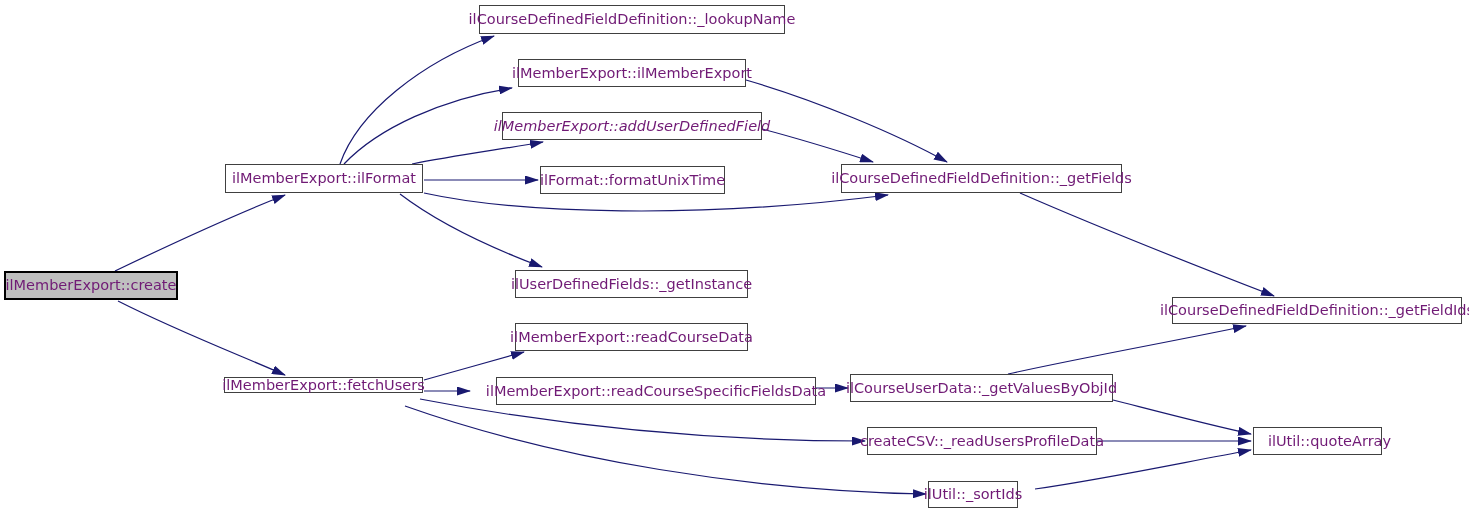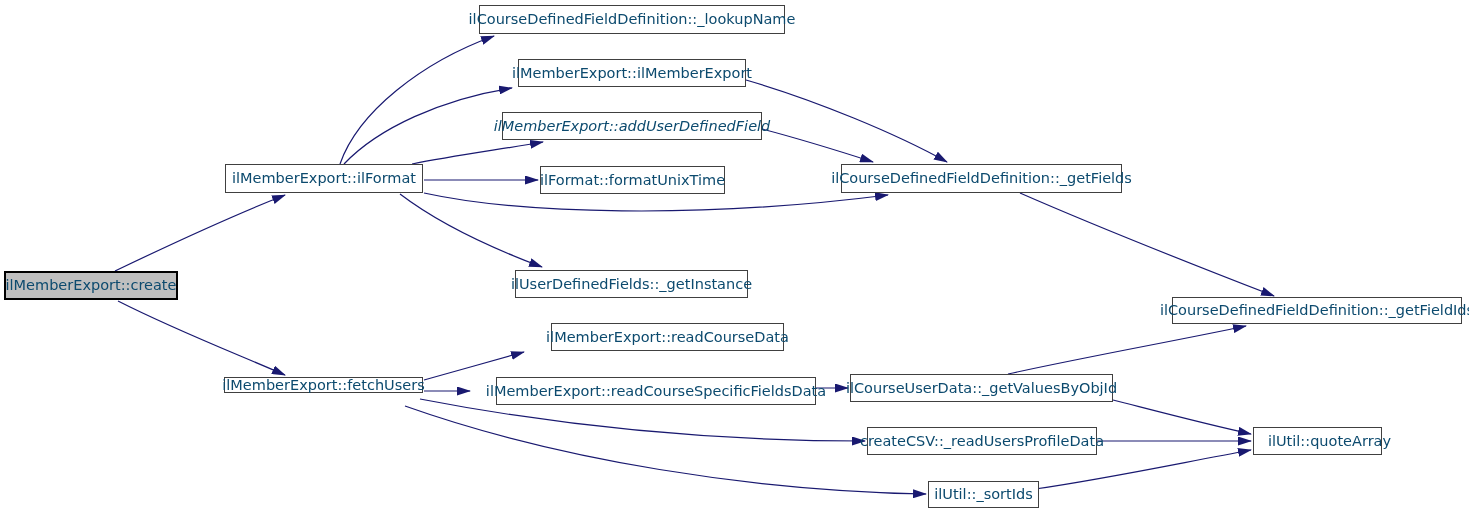--- a/index.html
+++ b/index.html
@@ -10,21 +10,21 @@
     font-family:"DejaVu Sans",sans-serif;
     overflow:hidden;
   }
   #edges{position:absolute;left:0;top:0;width:1469px;height:515px;}
   .node{
     position:absolute;
     box-sizing:border-box;
     background:#ffffff;
     border:1px solid #404040;
     display:flex;align-items:center;justify-content:center;
-    font-size:14.5px;line-height:1;color:#0c4a6e;
+    font-size:14.5px;line-height:1;color:#701a75;
     white-space:nowrap;
     cursor:pointer;
     z-index:2;
   }
   .node.highlight{
     background:#bfbfbf;
     border:2px solid #000000;
   }
   .edge{fill:none;stroke:#191970;stroke-width:1.2px;}
 </style>
@@ -72,27 +72,27 @@
   <div class="node" style="left:518px;top:59px;width:228px;height:28px;">ilMemberExport::ilMemberExport</div>
 
   <div class="node" style="left:502px;top:112px;width:260px;height:28px;font-style:italic;">ilMemberExport::addUserDefinedField</div>
 
   <div class="node" style="left:540px;top:166px;width:185px;height:28px;">ilFormat::formatUnixTime</div>
 
   <div class="node" style="left:841px;top:164px;width:281px;height:29px;">ilCourseDefinedFieldDefinition::_getFields</div>
 
   <div class="node" style="left:515px;top:270px;width:233px;height:28px;">ilUserDefinedFields::_getInstance</div>
 
-  <div class="node" style="left:515px;top:323px;width:233px;height:28px;margin-left:36px;">ilMemberExport::readCourseData</div>
+  <div class="node" style="left:515px;top:323px;width:233px;height:28px;">ilMemberExport::readCourseData</div>
 
   <div class="node" style="left:472px;top:377px;width:320px;height:28px;margin-left:24px;">ilMemberExport::readCourseSpecificFieldsData</div>
 
   <div class="node" style="left:850px;top:374px;width:263px;height:28px;">ilCourseUserData::_getValuesByObjId</div>
 
   <div class="node" style="left:1172px;top:297px;width:290px;height:27px;">ilCourseDefinedFieldDefinition::_getFieldIds</div>
 
   <div class="node" style="left:867px;top:427px;width:230px;height:28px;">createCSV::_readUsersProfileData</div>
 
   <div class="node" style="left:1253px;top:427px;width:129px;height:28px;padding-left:24px;">ilUtil::quoteArray</div>
 
-  <div class="node" style="left:928px;top:481px;width:111px;height:27px;">ilUtil::_sortIds</div>
+  <div class="node" style="left:928px;top:481px;width:90px;height:27px;">ilUtil::_sortIds</div>
 
 </div>
 
 </body></html>

